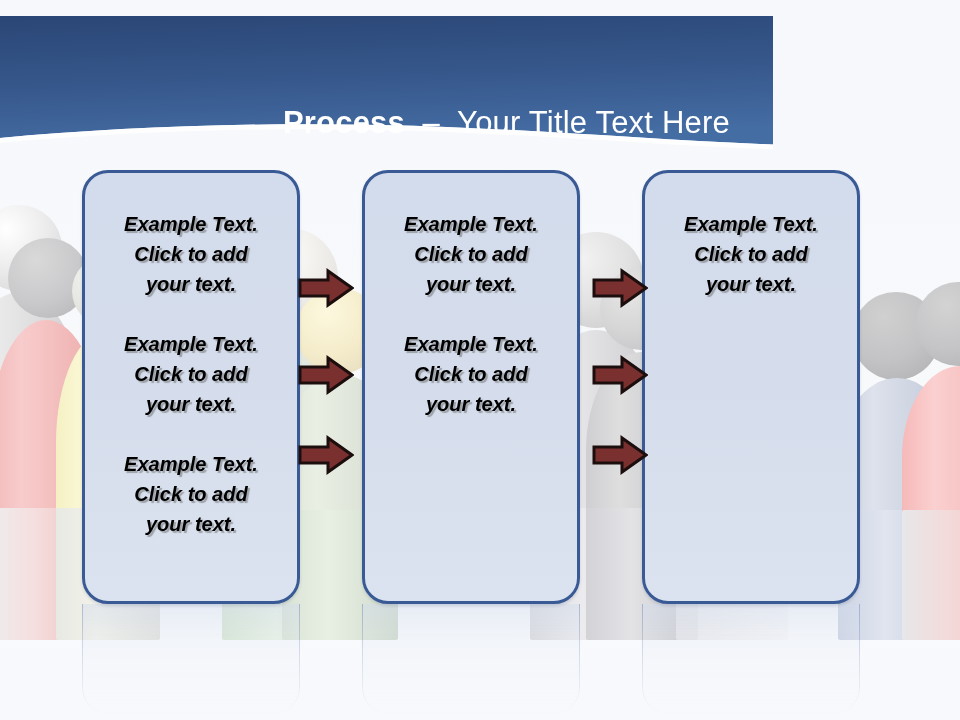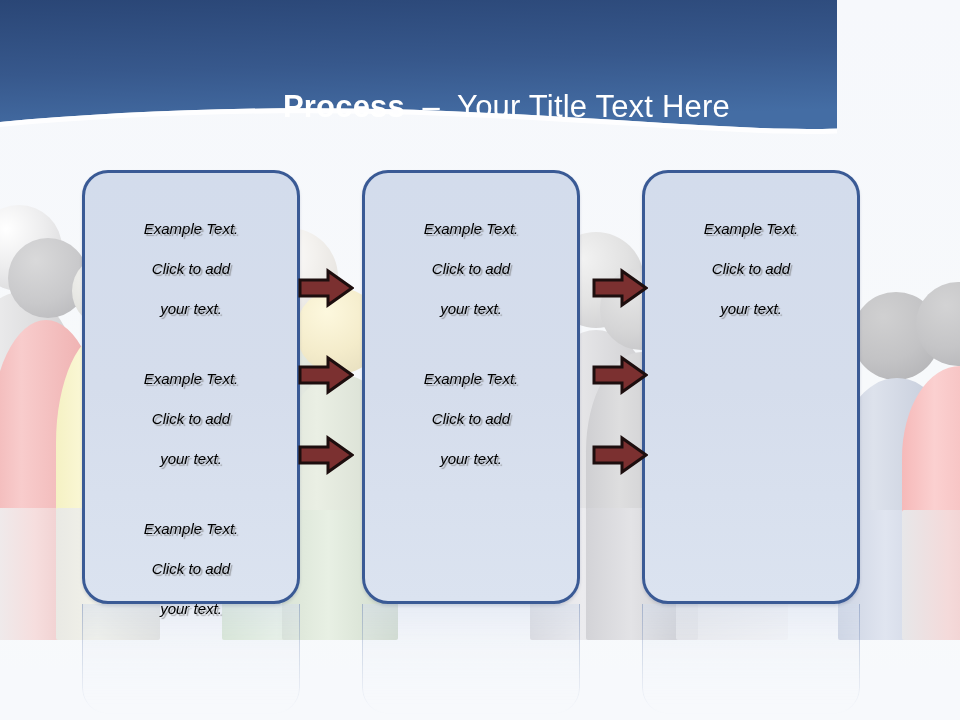--- a/index.html
+++ b/index.html
@@ -51,22 +51,22 @@
   
   .floor-line {
     position: absolute;
     left: 0; top: 640px; width: 960px; height: 80px;
     background: linear-gradient(to bottom, rgba(247,249,252,0.55) 0%, #f7f9fc 40%, #f7f9fc 100%);
   }
 
   
   .header-wrap {
     position: absolute;
-    left: 0; top: 0;
-    width: 837px; height: 145px;
+    left: 0; top: 16px;
+    width: 773px; height: 145px;
     overflow: hidden;
   }
   .header-svg { display: block; }
   .title {
     position: absolute;
     left: 0; top: 50px;
     width: 960px;
     text-align: center;
     color: #ffffff;
     font-size: 31px;
@@ -87,26 +87,27 @@
     box-shadow: 0 2px 3px rgba(60,80,120,0.18);
   }
   .pbox-inner {
     position: absolute;
     left: 0; right: 0; top: 0;
     padding: 36px 16px 0 16px;
     text-align: center;
   }
   .ptext {
     font-style: italic;
-    font-size: 15px;
-    line-height: 40px;
+    font-size: 20px;
+    line-height: 30px;
     color: #000000;
     text-shadow: 2px 2px 1px rgba(110,110,110,0.55);
     white-space: pre-line;
     margin: 0 0 30px 0;
+    font-weight: bold;
   }
   .ptext:last-child { margin-bottom: 0; }
 
   
   .pbox-reflect {
     position: absolute;
     box-sizing: border-box;
     border: 1px solid rgba(58,90,149,0.35);
     border-top: none;
     border-radius: 0 0 26px 26px;

